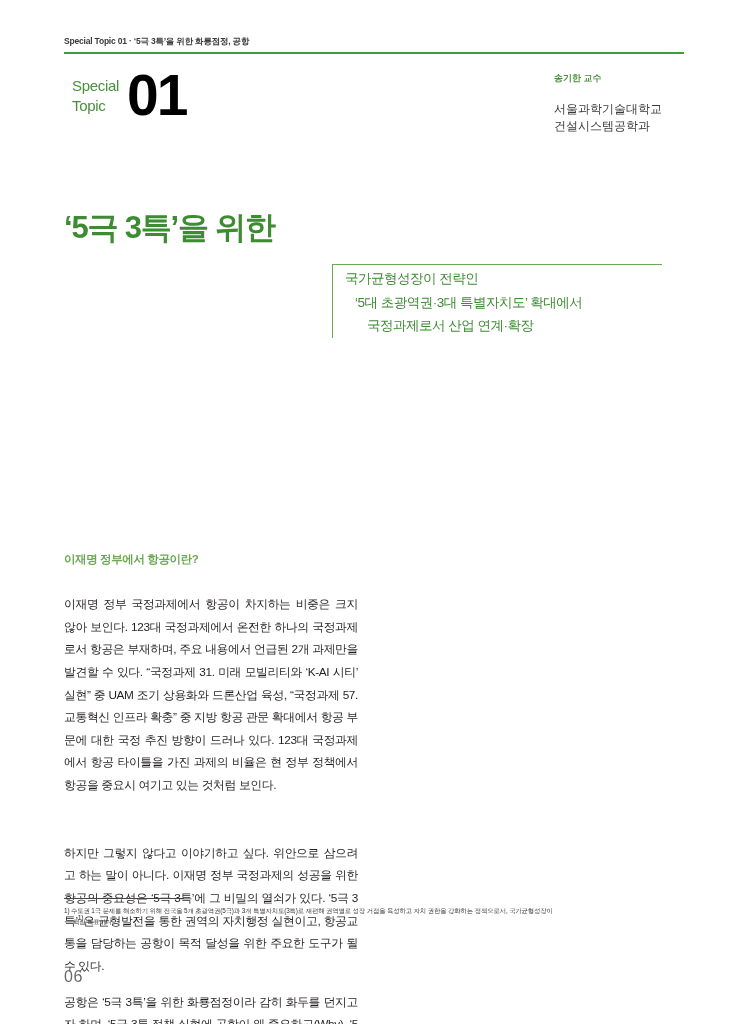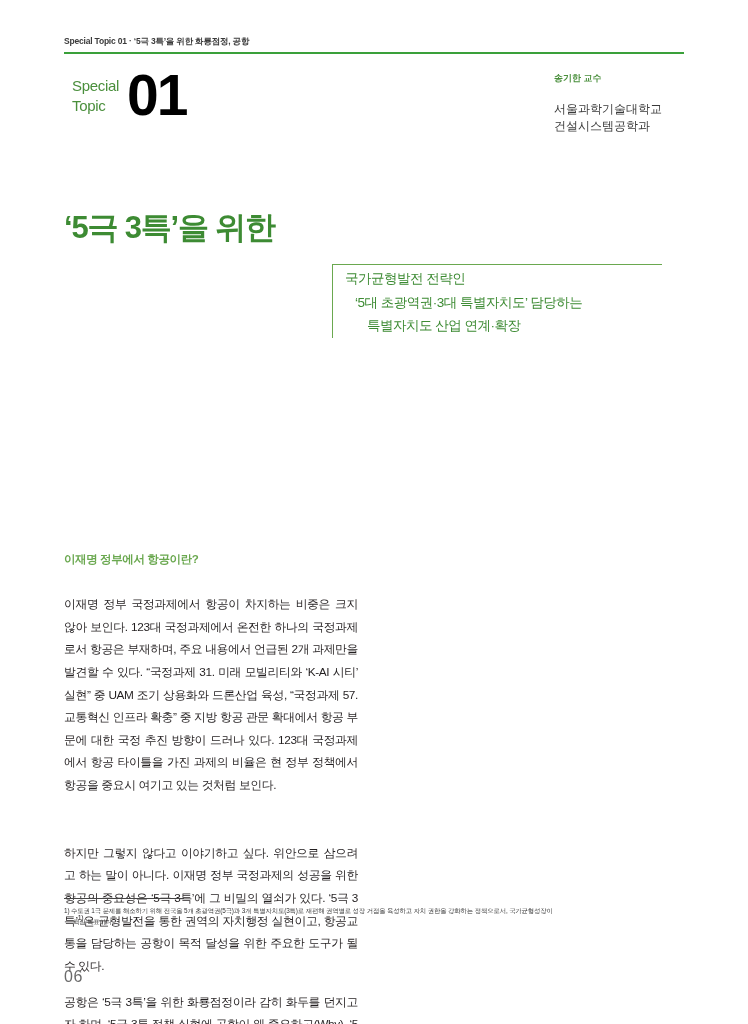--- a/index.html
+++ b/index.html
@@ -209,23 +209,23 @@
     <div class="author-name">송기한 교수</div>
     <div class="author-aff">서울과학기술대학교</div>
     <div class="author-aff">건설시스템공학과</div>
   </div>
 
   <div class="headline">
     <div class="headline-line">‘5극 3특’을 위한</div>
   </div>
 
   <div class="subhead">
-    <div class="subhead-line">국가균형발전 전략인</div>
-    <div class="subhead-line i1">‘5대 초광역권·3대 특별자치도’ 담당하는</div>
-    <div class="subhead-line i2">특별자치도 산업 연계·확장</div>
+    <div class="subhead-line">국가균형성장이 전략인</div>
+    <div class="subhead-line i1">‘5대 초광역권·3대 특별자치도’ 확대에서</div>
+    <div class="subhead-line i2">국정과제로서 산업 연계·확장</div>
   </div>
 
   <div class="columns">
     <div class="col left">
       <div class="section-label">이재명 정부에서 항공이란?</div>
       <p>이재명 정부 국정과제에서 항공이 차지하는 비중은 크지 않아 보인다. 123대 국정과제에서 온전한 하나의 국정과제로서 항공은 부재하며, 주요 내용에서 언급된 2개 과제만을 발견할 수 있다. “국정과제 31. 미래 모빌리티와 ‘K-AI 시티’ 실현” 중 UAM 조기 상용화와 드론산업 육성, “국정과제 57. 교통혁신 인프라 확충” 중 지방 항공 관문 확대에서 항공 부문에 대한 국정 추진 방향이 드러나 있다. 123대 국정과제에서 항공 타이틀을 가진 과제의 비율은 현 정부 정책에서 항공을 중요시 여기고 있는 것처럼 보인다.</p>
     </div>
     <div class="col right">
       <p><span>하지만 그렇지 않다고 이야기하고 싶다. 위안으로 삼으려고 하는 말이 아니다. 이재명 정부 국정과제의 성공을 위한 항공의 중요성은 ‘5극 3특’에 그 비밀의 열쇠가 있다. ‘5극 3특’<sup>1)</sup>은 균형발전을 통한 권역의 자치행정 실현이고, 항공교통을 담당하는 공항이 목적 달성을 위한 주요한 도구가 될 수 있다.</span></p>
       <p>공항은 ‘5극 3특’을 위한 화룡점정이라 감히 화두를 던지고자 하며, ‘5극 3특 정책 실현에 공항이 왜 중요하고(Why), ‘5극 3특’을 위해 공항을 통하여 무엇을 해야 하는지(What), ‘5극 3특’ 실현을 위하여 어떠한 노력을 해야 할지(How)를 지금부터 이야기하고자 한다.</p>

